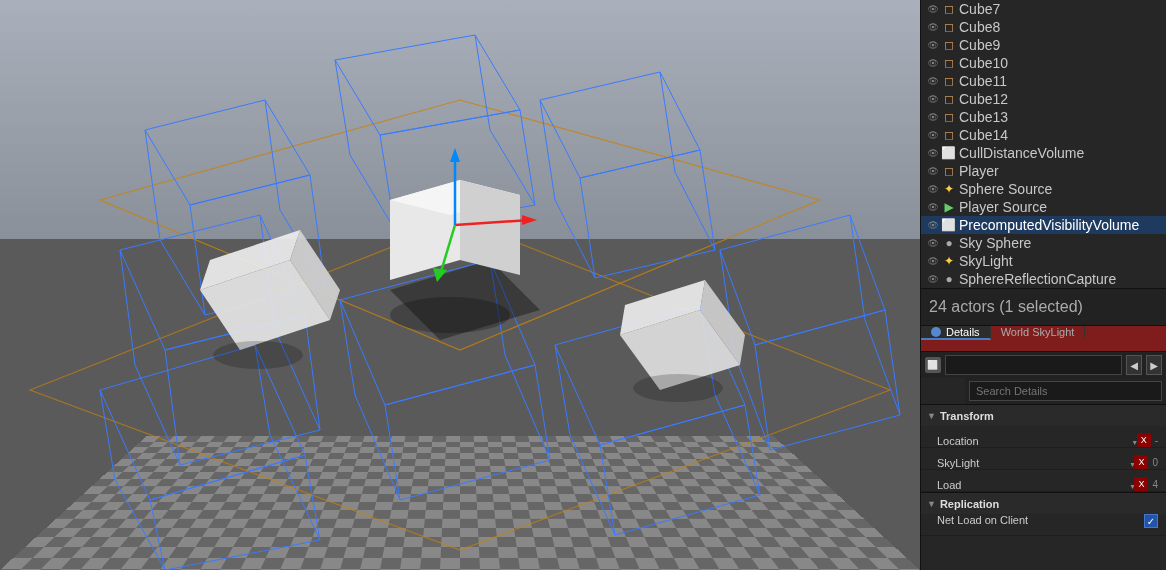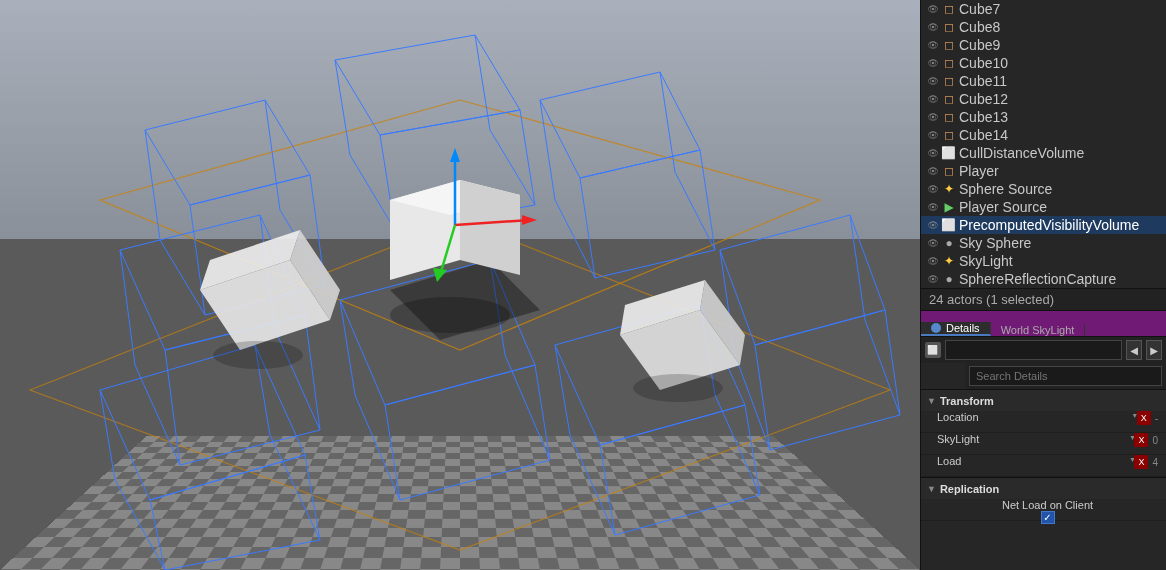--- a/index.html
+++ b/index.html
@@ -99,35 +99,35 @@
       font-size: 14px;
       color: #c8c8c8;
       white-space: nowrap;
       overflow: hidden;
       text-overflow: ellipsis;
     }
     .outliner-item.selected .item-label { color: #fff; }
 
     
     #actor-count {
-      padding: 3px 8px;
-      font-size: 13px;
+      padding: 9px 8px;
+      font-size: 16px;
       color: #aaa;
       background: #222;
       border-top: 1px solid #111;
       border-bottom: 1px solid #111;
     }
 
     
     #tab-bar {
       display: flex;
-      background: #701a75;
+      background: #7f1d1d;
       border-bottom: 1px solid #111;
       height: 26px;
-      align-items: flex-end;
+      align-items: flex-start;
     }
     .tab {
       display: flex;
       align-items: center;
       padding: 0 10px;
       font-size: 11px;
       cursor: pointer;
       color: #aaa;
       border-right: 1px solid #333;
     }
@@ -218,21 +218,21 @@
     }
     .section-header .arrow {
       margin-right: 4px;
       font-size: 9px;
       color: #888;
     }
 
     
     .prop-row {
       display: flex;
-      align-items: flex-start;
+      align-items: flex-end;
       height: 22px;
       padding: 0 8px 0 16px;
       background: #262626;
       border-bottom: 1px solid #1e1e1e;
     }
     .prop-label {
       flex: 1;
       font-size: 11px;
       color: #ccc;
     }
@@ -253,26 +253,25 @@
     }
     .prop-arrow {
       font-size: 8px;
       color: #888;
       cursor: pointer;
     }
 
     
     .checkbox-row {
       display: flex;
-      align-items: center;
+      align-items: flex-start;
       height: 22px;
       padding: 0 8px 0 16px;
       background: #262626;
       border-bottom: 1px solid #1e1e1e;
-      flex-direction: column;
     }
     .checkbox-row .prop-label { flex: 1; font-size: 11px; color: #ccc; }
     .checkbox-check {
       width: 14px; height: 14px;
       background: #2255aa;
       border: 1px solid #4477cc;
       display: flex; align-items: center; justify-content: center;
       color: #fff;
       font-size: 10px;
     }

